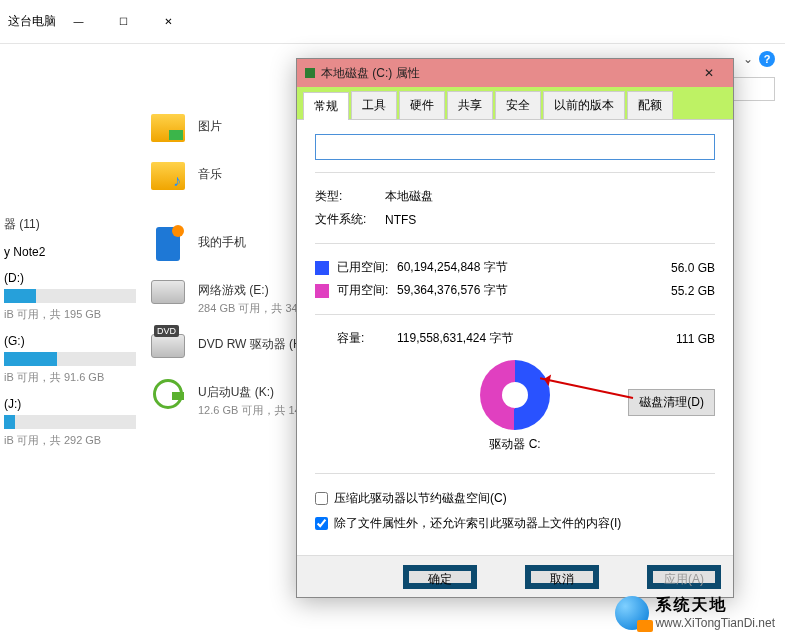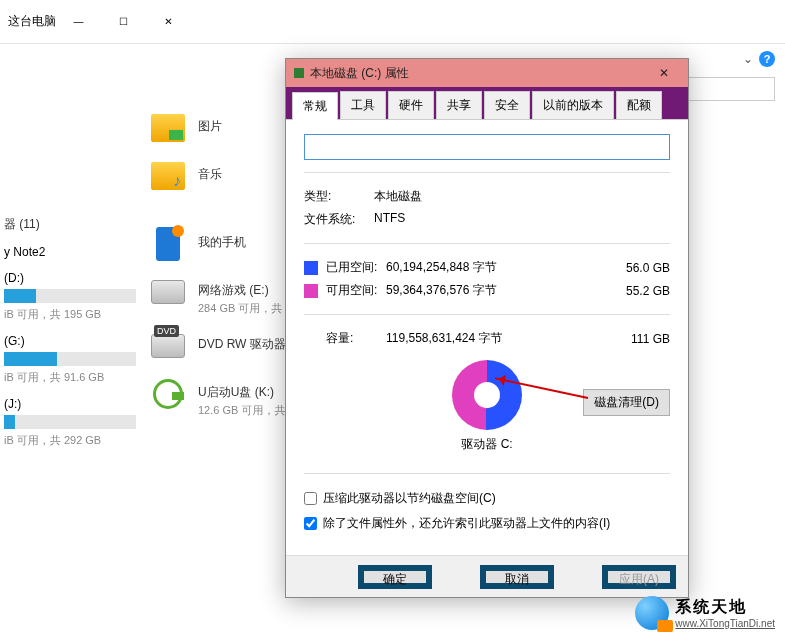--- a/index.html
+++ b/index.html
@@ -39,34 +39,34 @@
 .folder-music::after { content:'♪'; position:absolute; right:4px; bottom:0; color:#1e90ff; font-size:16px; }
 .phone-icon { width:24px; height:34px; background:#1e78d6; border-radius:3px; position:relative; }
 .phone-icon::after { content:''; position:absolute; top:-2px; right:-4px; width:12px; height:12px; background:#ff8c00; border-radius:50%; }
 .hdd-icon { width:34px; height:24px; background:linear-gradient(#e8e8e8,#bcbcbc); border-radius:3px; border:1px solid #999; }
 .dvd-icon { width:34px; height:24px; background:linear-gradient(#e8e8e8,#bcbcbc); border-radius:3px; border:1px solid #999; position:relative; }
 .dvd-icon::before { content:'DVD'; position:absolute; left:2px; top:-10px; font-size:9px; background:#444; color:#fff; padding:1px 3px; border-radius:2px; }
 .usb-icon { width:30px; height:30px; border-radius:50%; border:3px solid #5bb12f; position:relative; }
 .usb-icon::after { content:''; position:absolute; right:-4px; top:10px; width:12px; height:8px; background:#5bb12f; }
 
 
-.dialog { position:absolute; left:285px; top:58px; width:404px; height:540px; background:#fff; border:1px solid #888; box-shadow:0 4px 24px rgba(0,0,0,0.3); }
+.dialog { position:absolute; left:296px; top:58px; width:438px; height:540px; background:#fff; border:1px solid #888; box-shadow:0 4px 24px rgba(0,0,0,0.3); }
 .dialog-title { height:28px; background:#e78b8b; display:flex; align-items:center; padding:0 4px 0 8px; color:#222; }
 .dialog-title .t { flex:1; }
 .dialog-title .close { width:40px; text-align:center; cursor:pointer; }
 .dlg-sq { width:10px; height:10px; background:#2e7d32; margin-right:6px; }
 
-.tabs { display:flex; border-bottom:1px solid #ccc; padding:4px 6px 0 6px; background:#701a75; }
+.tabs { display:flex; border-bottom:1px solid #ccc; padding:4px 6px 0 6px; background:#bef264; }
 .tab { padding:5px 10px; border:1px solid #ccc; border-bottom:none; margin-right:2px; background:#f0f0f0; cursor:pointer; }
 .tab.active { background:#fff; position:relative; top:1px; }
 
 .dlg-body { padding:14px 18px; }
 .name-input { width:100%; height:26px; border:1px solid #4a90d9; padding:2px 6px; }
 .divider { height:1px; background:#ddd; margin:12px 0; }
-.info-row { display:flex; padding:3px 0; }
+.info-row { display:flex; padding:3px 0;align-items:center; }
 .info-row .lbl { width:70px; }
 .info-row .val { flex:1; }
 .space-row { display:flex; align-items:center; padding:3px 0; }
 .space-row .sq { width:14px; height:14px; margin-right:8px; }
 .sq-used { background:#2952ff; }
 .sq-free { background:#e040c0; }
 .space-row .lbl { width:60px; }
 .space-row .bytes { flex:1; }
 .space-row .gb { width:60px; text-align:right; }
 
@@ -84,21 +84,21 @@
 
 .dlg-footer { position:absolute; bottom:0; left:0; right:0; height:42px; background:#f0f0f0; border-top:1px solid #ddd; display:flex; align-items:center; justify-content:flex-end; gap:8px; padding:0 12px; }
 .dlg-footer button { width:74px; height:24px; border:6px solid #0c4a6e; background:#e1e1e1; cursor:pointer;margin-left:40px; }
 .dlg-footer button:disabled { color:#999; }
 
 
 .watermark { position:absolute; right:10px; bottom:6px; display:flex; align-items:center; gap:6px; }
 .wm-globe { width:34px; height:34px; border-radius:50%; background:radial-gradient(circle at 30% 30%, #7fd0ff, #0078d7); position:relative; }
 .wm-globe::after { content:''; position:absolute; right:-4px; bottom:-2px; width:16px; height:12px; background:#ff8c00; border-radius:2px; }
 .wm-text .t1 { font-size:16px; font-weight:bold; letter-spacing:2px; }
-.wm-text .t2 { font-size:10px; color:#555;text-decoration:underline; }
+.wm-text .t2 { font-size:12px; color:#555; }
 </style>
 </head>
 <body>
 
 <div class="titlebar">
   <span>这台电脑</span>
   <div class="win-controls">
     <div>—</div>
     <div>☐</div>
     <div>✕</div>

